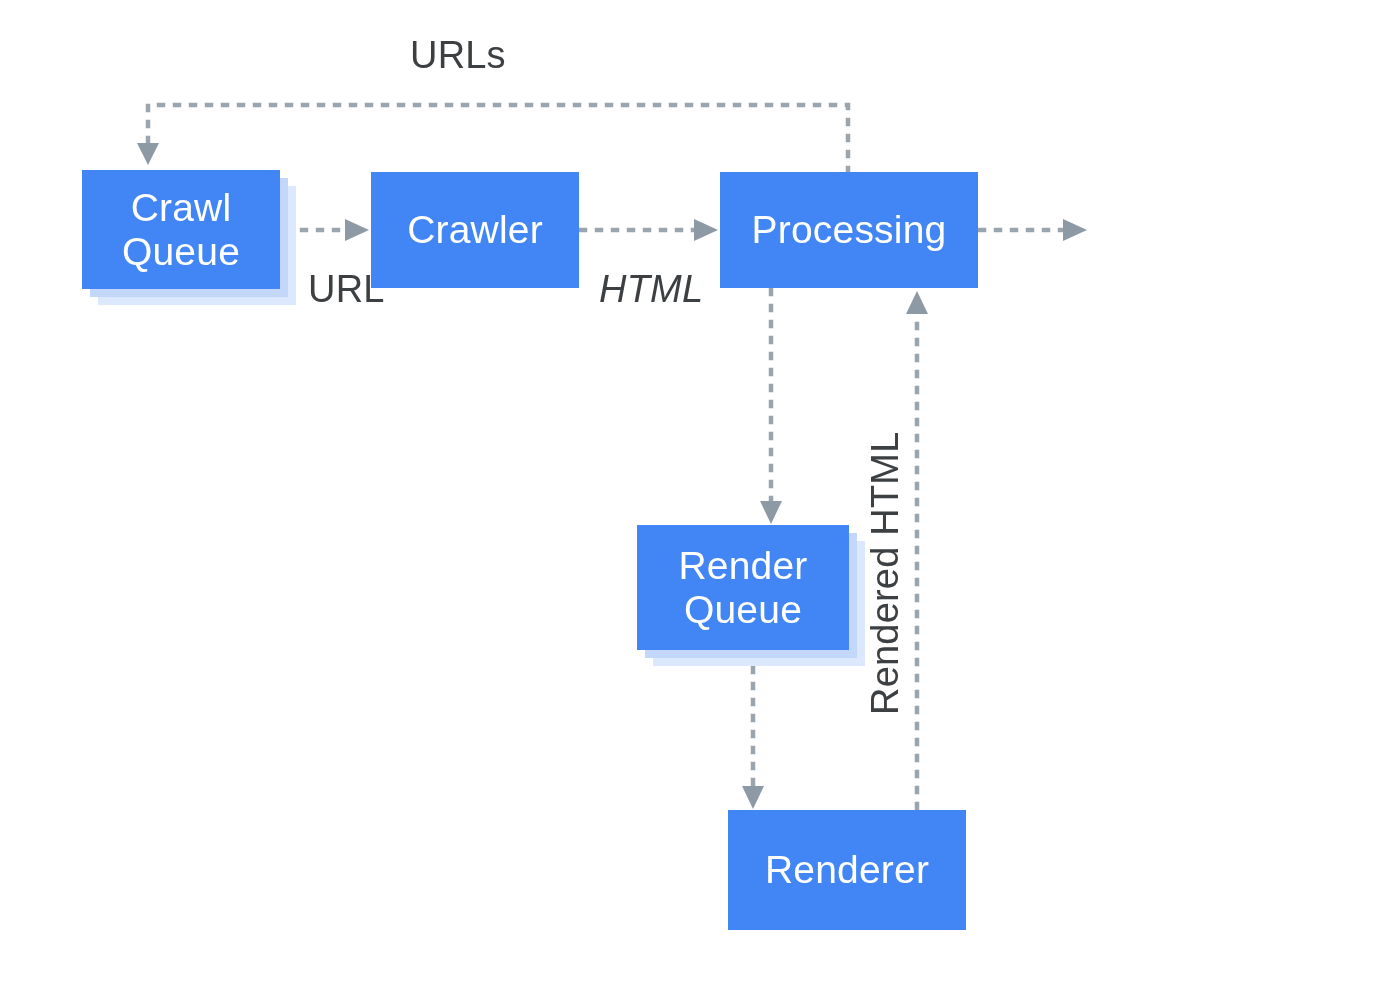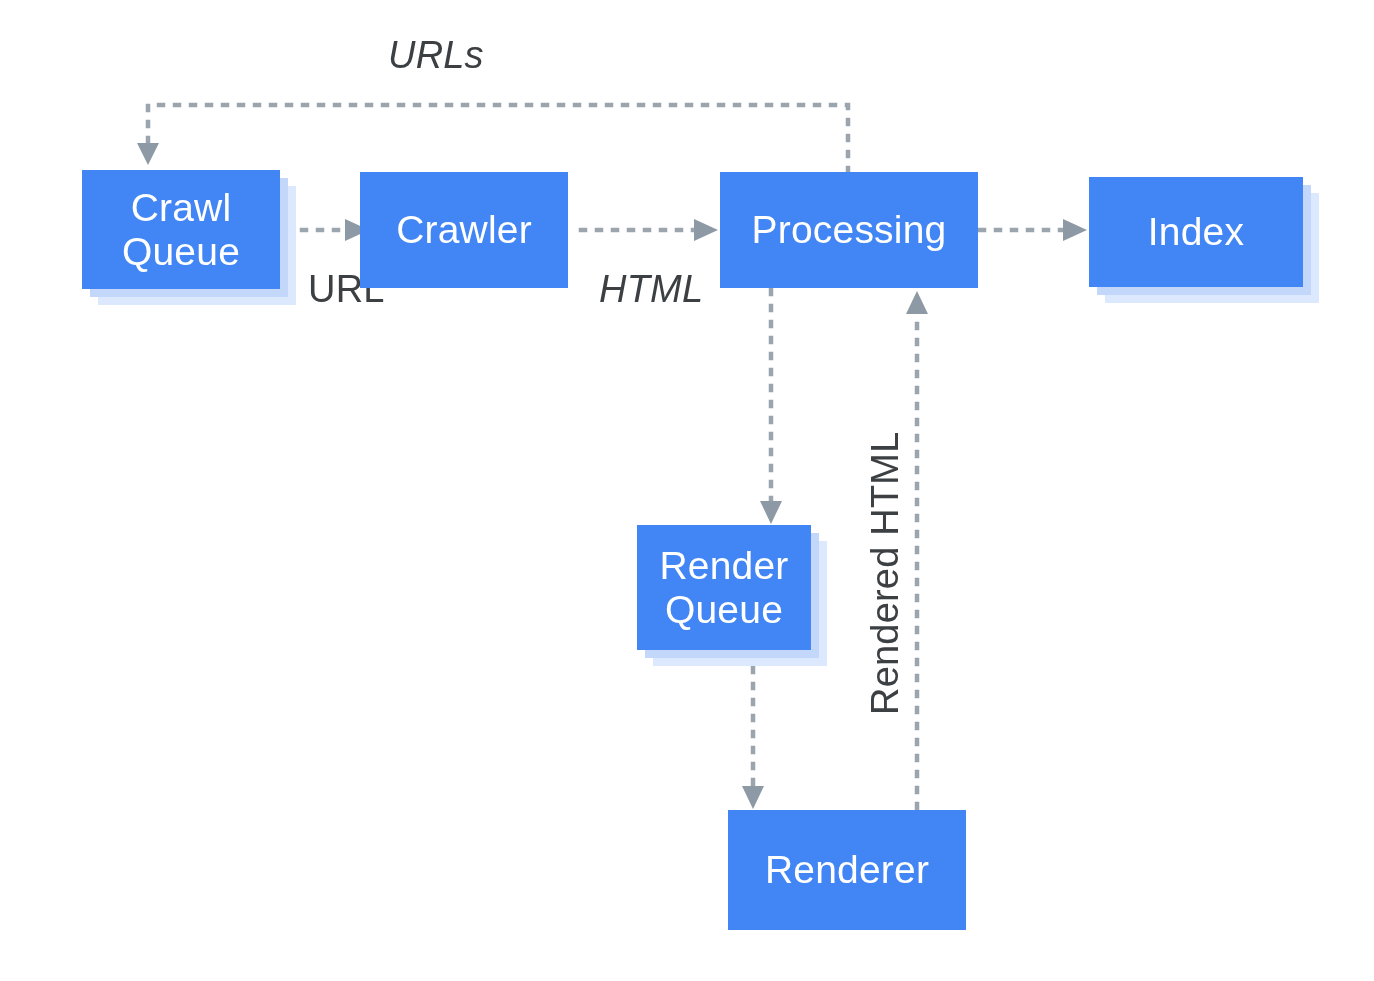--- a/index.html
+++ b/index.html
@@ -126,56 +126,49 @@
 
   <div class="node" style="left:50px; top:170px; width:198px; height:119px;margin-left:32px;">
     <div class="layer l2"></div>
     <div class="layer l1"></div>
     <div class="face">
       <span class="node-label">Crawl
 Queue</span>
     </div>
   </div>
 
-  <div class="node" style="left:360px; top:172px; width:208px; height:116px;padding-left:30px;">
+  <div class="node" style="left:371px; top:172px; width:208px; height:116px;padding-left:30px;">
     <div class="face">
       <span class="node-label">Crawler</span>
     </div>
   </div>
 
   <div class="node" style="left:720px; top:172px; width:258px; height:116px;">
     <div class="face">
       <span class="node-label">Processing</span>
     </div>
   </div>
 
-  <div class="node" style="left:1089px; top:177px; width:214px; height:110px;">
-    <div class="layer l2"></div>
-    <div class="layer l1"></div>
-    <div class="face">
-      <span class="node-label">Index</span>
-    </div>
-  </div>
 
-  <div class="node" style="left:637px; top:525px; width:174px; height:125px;">
+  <div class="node" style="left:637px; top:525px; width:212px; height:125px;">
     <div class="layer l2"></div>
     <div class="layer l1"></div>
     <div class="face">
       <span class="node-label">Render
 Queue</span>
     </div>
   </div>
 
   <div class="node" style="left:728px; top:810px; width:238px; height:120px;">
     <div class="face">
       <span class="node-label">Renderer</span>
     </div>
   </div>
 
-  <span class="edge-label" style="left:388px; top:36px;font-style:italic;">URLs</span>
+  <span class="edge-label" style="left:410px; top:36px;">URLs</span>
 
   <span class="edge-label" style="left:272px; top:270px;margin-left:36px;">URL</span>
 
   <span class="edge-label" style="left:599px; top:270px;font-style:italic;">HTML</span>
 
   <span class="edge-label vertical" style="left:866px; top:715px;">Rendered HTML</span>
 
 </div>
 
 </body></html>

